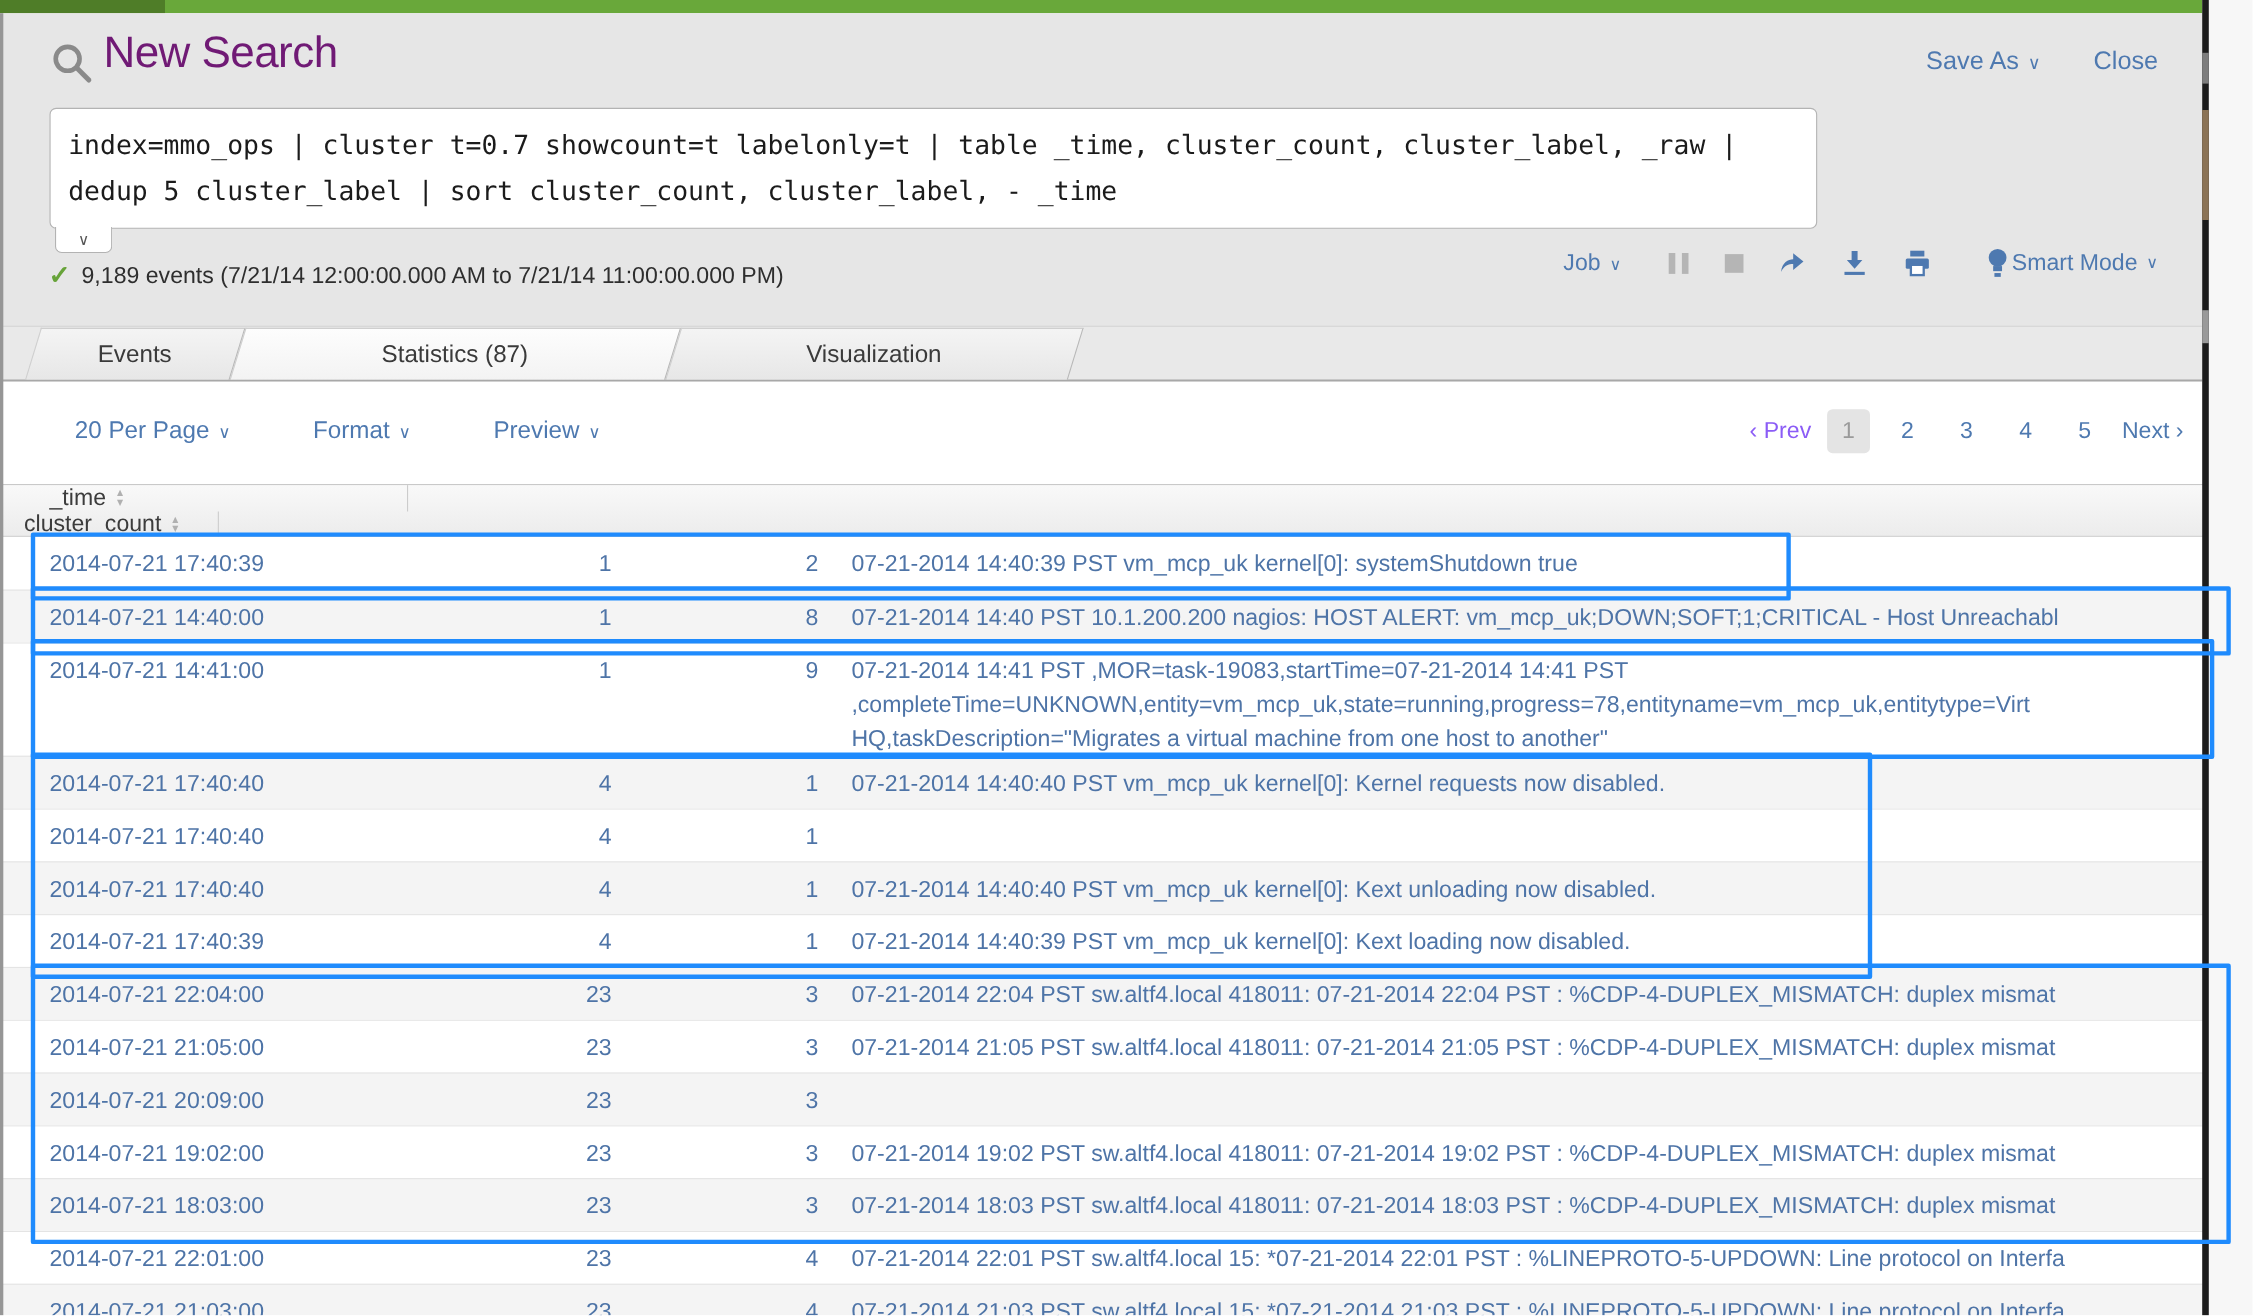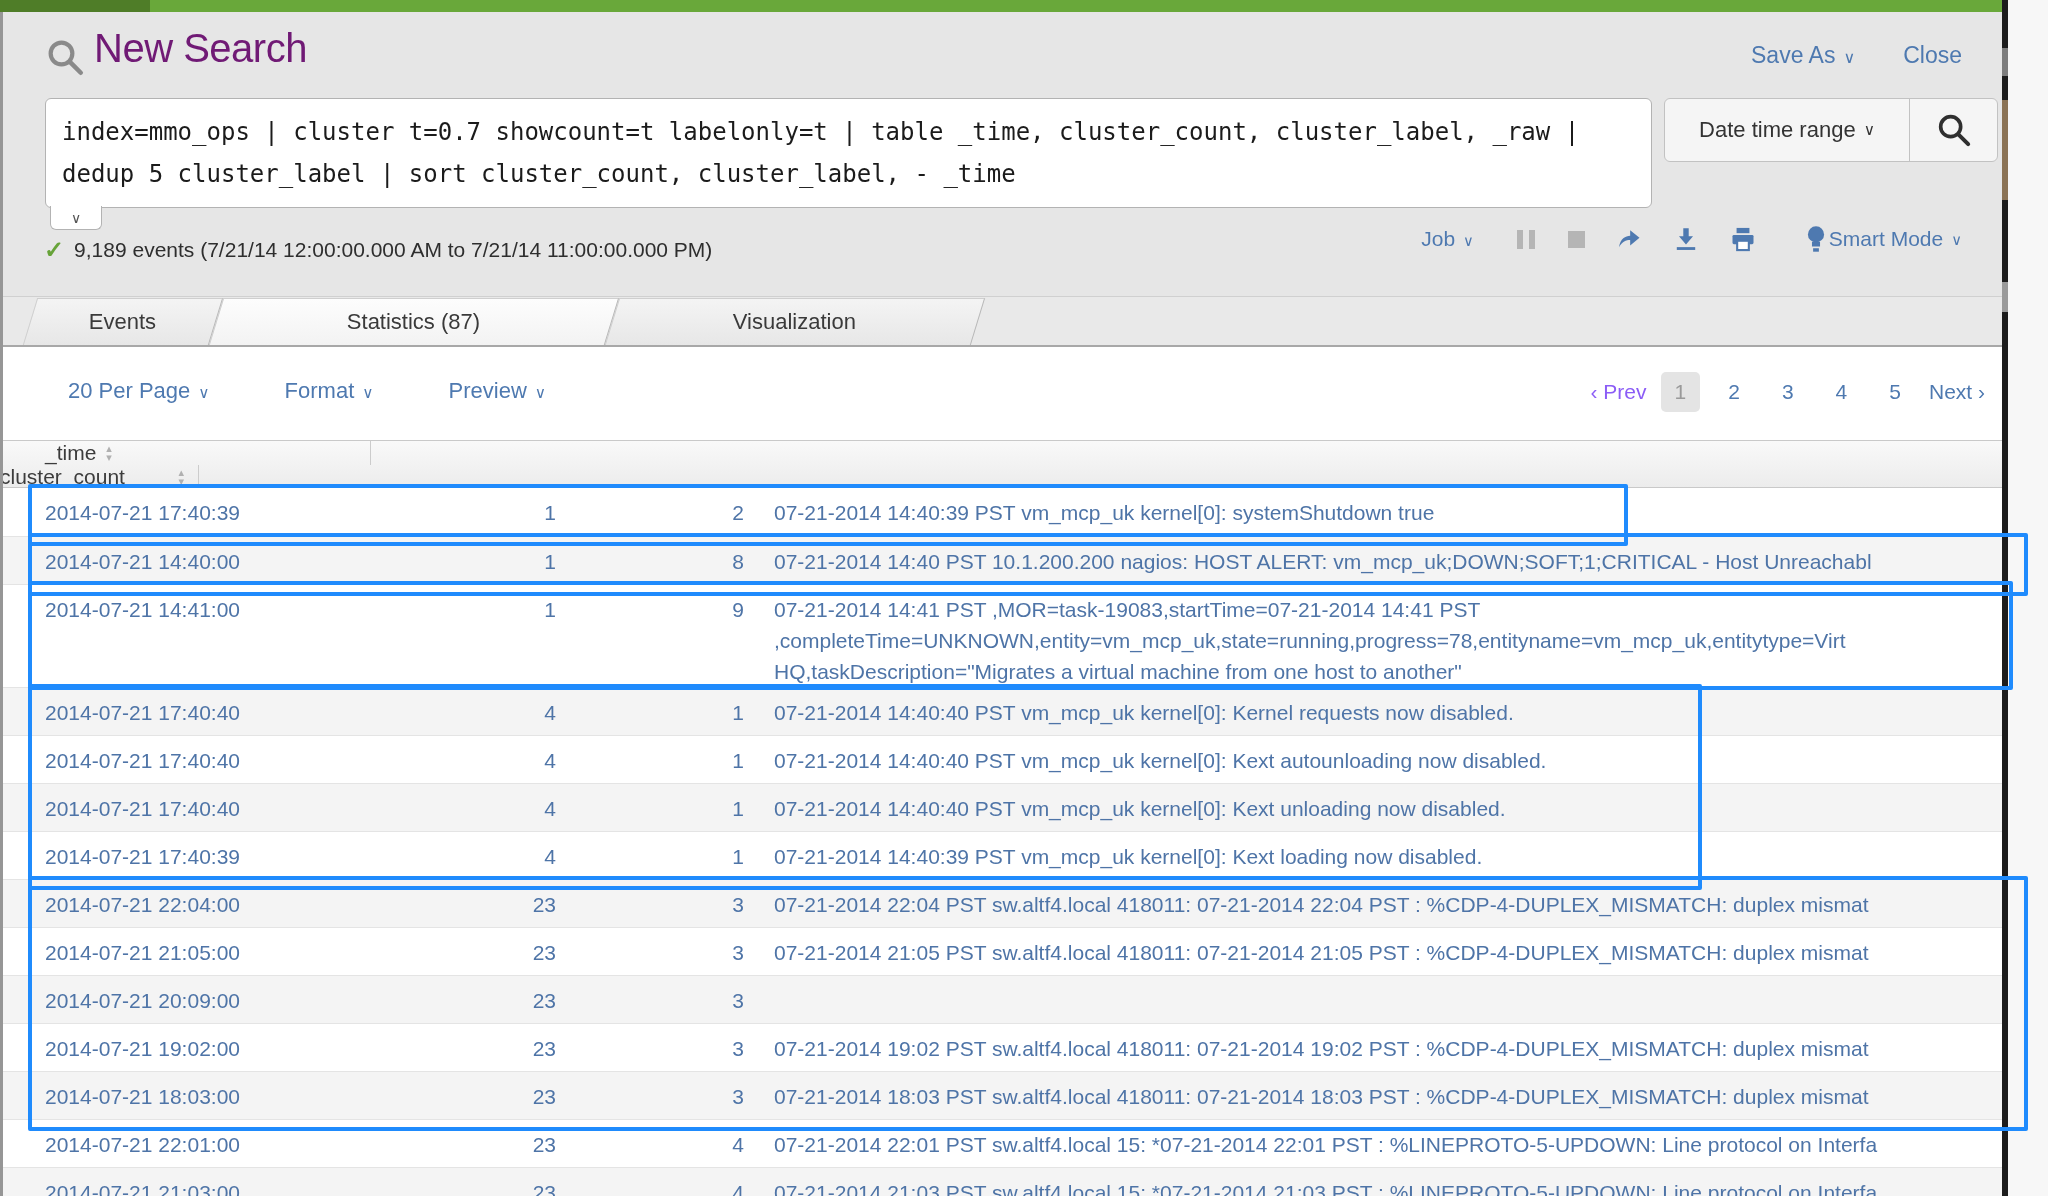--- a/index.html
+++ b/index.html
@@ -79,21 +79,21 @@
   .pg-next{cursor:pointer;}
 
   
   .thead{left:0;top:440px;width:2003px;height:48px;box-sizing:border-box;display:flex;
     background:linear-gradient(#f9f9f9,#ececec);
     border-top:1px solid #c9c9c9;border-bottom:1px solid #c9c9c9;
     font-size:21px;color:#3c3c3c;flex-direction:column;}
   .th{box-sizing:border-box;display:flex;align-items:center;border-right:1px solid #cccccc;}
   .th:last-child{border-right:none;}
   .col-time{width:371px;padding-left:45px;}
-  .col-count{width:199px;justify-content:space-between;padding-right:14px;}
+  .col-count{width:199px;justify-content:center;padding-right:14px;}
   .col-label{width:188px;justify-content:flex-end;padding-right:14px;}
   .col-raw{flex:1;padding-left:16px;}
 
   .tbody{left:0;top:488px;width:2003px;height:708px;overflow:hidden;font-size:21px;
     color:var(--table-blue,#4e74a7);}
   .row{display:flex;height:48px;box-sizing:border-box;border-top:1px solid #e4e4e4;
     background:#ffffff;align-items:flex-start;}
   .row:first-child{border-top:none;}
   .row:nth-child(even){background:#f4f4f4;}
   .row.tall{height:103px;}
@@ -132,32 +132,20 @@
   </div>
   <div class="abs page-title">New Search</div>
   <div class="abs hdr-links">
     <span class="hdr-link"><span>Save As</span><span class="chev"></span></span>
     <span class="hdr-link">Close</span>
   </div>
 
   <div class="abs search-input">
     <div>index=mmo_ops | cluster t=0.7 showcount=t labelonly=t | table _time, cluster_count, cluster_label, _raw |</div>
     <div>dedup 5 cluster_label | sort cluster_count, cluster_label, - _time</div>
-  </div>
-  <div class="abs timerange-group">
-    <div class="timerange-label">
-      <span>Date time range</span>
-      <span class="chev"></span>
-    </div>
-    <div class="search-go">
-      <svg width="40" height="40" viewBox="0 0 24 24">
-        <circle cx="10" cy="10" r="6" fill="none" stroke="#2f2f2f" stroke-width="2.2"></circle>
-        <line x1="14.6" y1="14.6" x2="20.5" y2="20.5" stroke="#2f2f2f" stroke-width="2.4" stroke-linecap="round"></line>
-      </svg>
-    </div>
   </div>
   <div class="abs assist-flap">
     <span class="chev"></span>
   </div>
 
   <div class="abs status-left">
     <span class="check"></span>
     <span>9,189 events (7/21/14 12:00:00.000 AM to 7/21/14 11:00:00.000 PM)</span>
   </div>
   <div class="abs status-right">
@@ -286,21 +274,20 @@
     <div class="row">
       <div class="td col-time">2014-07-21 17:40:40</div>
       <div class="td col-count">4</div>
       <div class="td col-label">1</div>
       <div class="td col-raw">07-21-2014 14:40:40 PST vm_mcp_uk kernel[0]: Kernel requests now disabled.</div>
     </div>
     <div class="row">
       <div class="td col-time">2014-07-21 17:40:40</div>
       <div class="td col-count">4</div>
       <div class="td col-label">1</div>
-      <div class="td col-raw">07-21-2014 14:40:40 PST vm_mcp_uk kernel[0]: Kext autounloading now disabled.</div>
     </div>
     <div class="row">
       <div class="td col-time">2014-07-21 17:40:40</div>
       <div class="td col-count">4</div>
       <div class="td col-label">1</div>
       <div class="td col-raw">07-21-2014 14:40:40 PST vm_mcp_uk kernel[0]: Kext unloading now disabled.</div>
     </div>
     <div class="row">
       <div class="td col-time">2014-07-21 17:40:39</div>
       <div class="td col-count">4</div>

